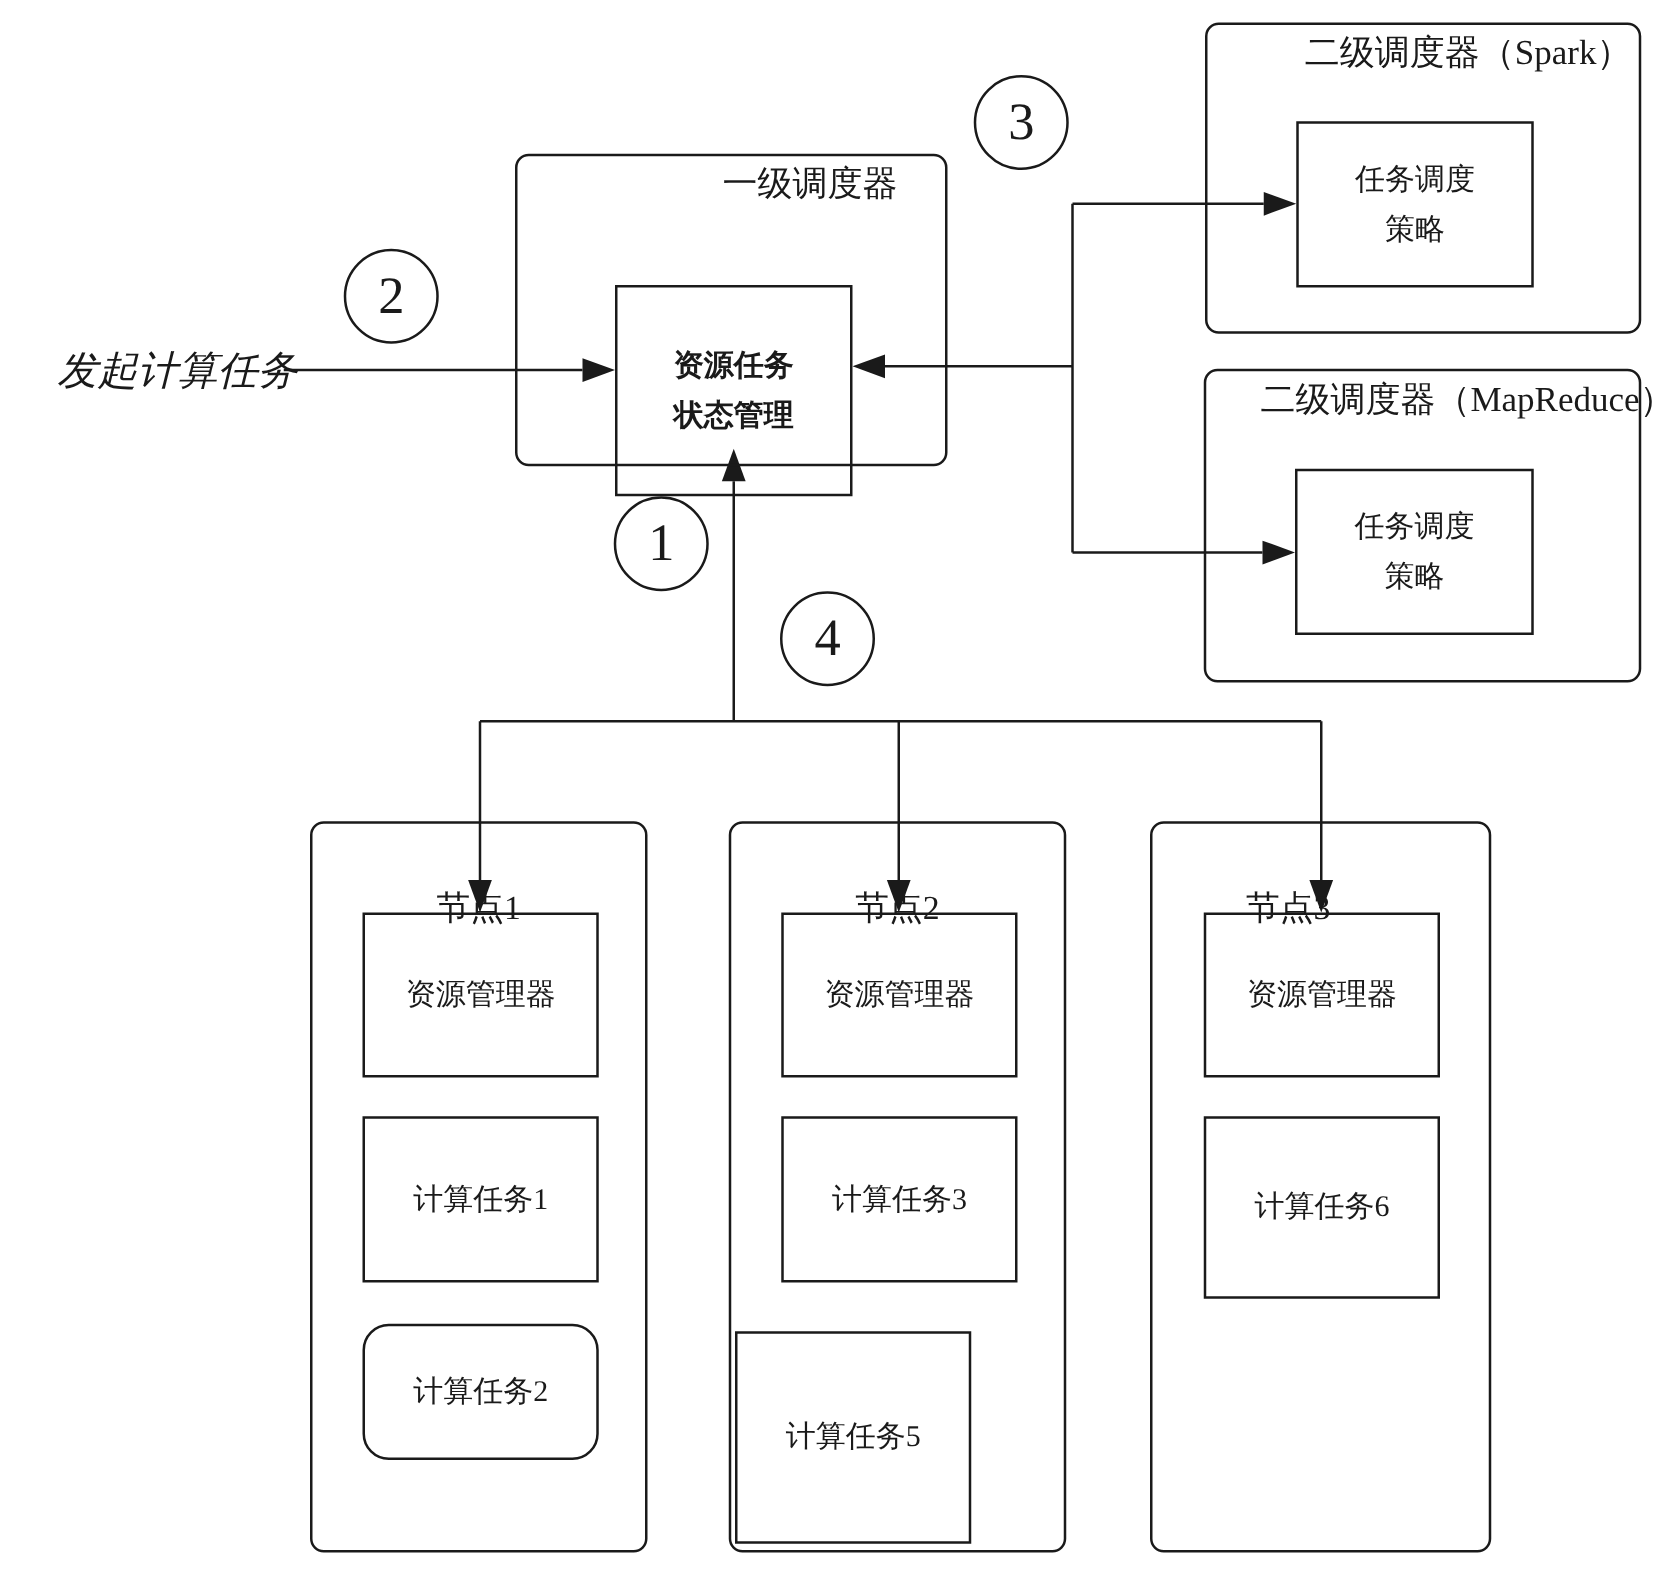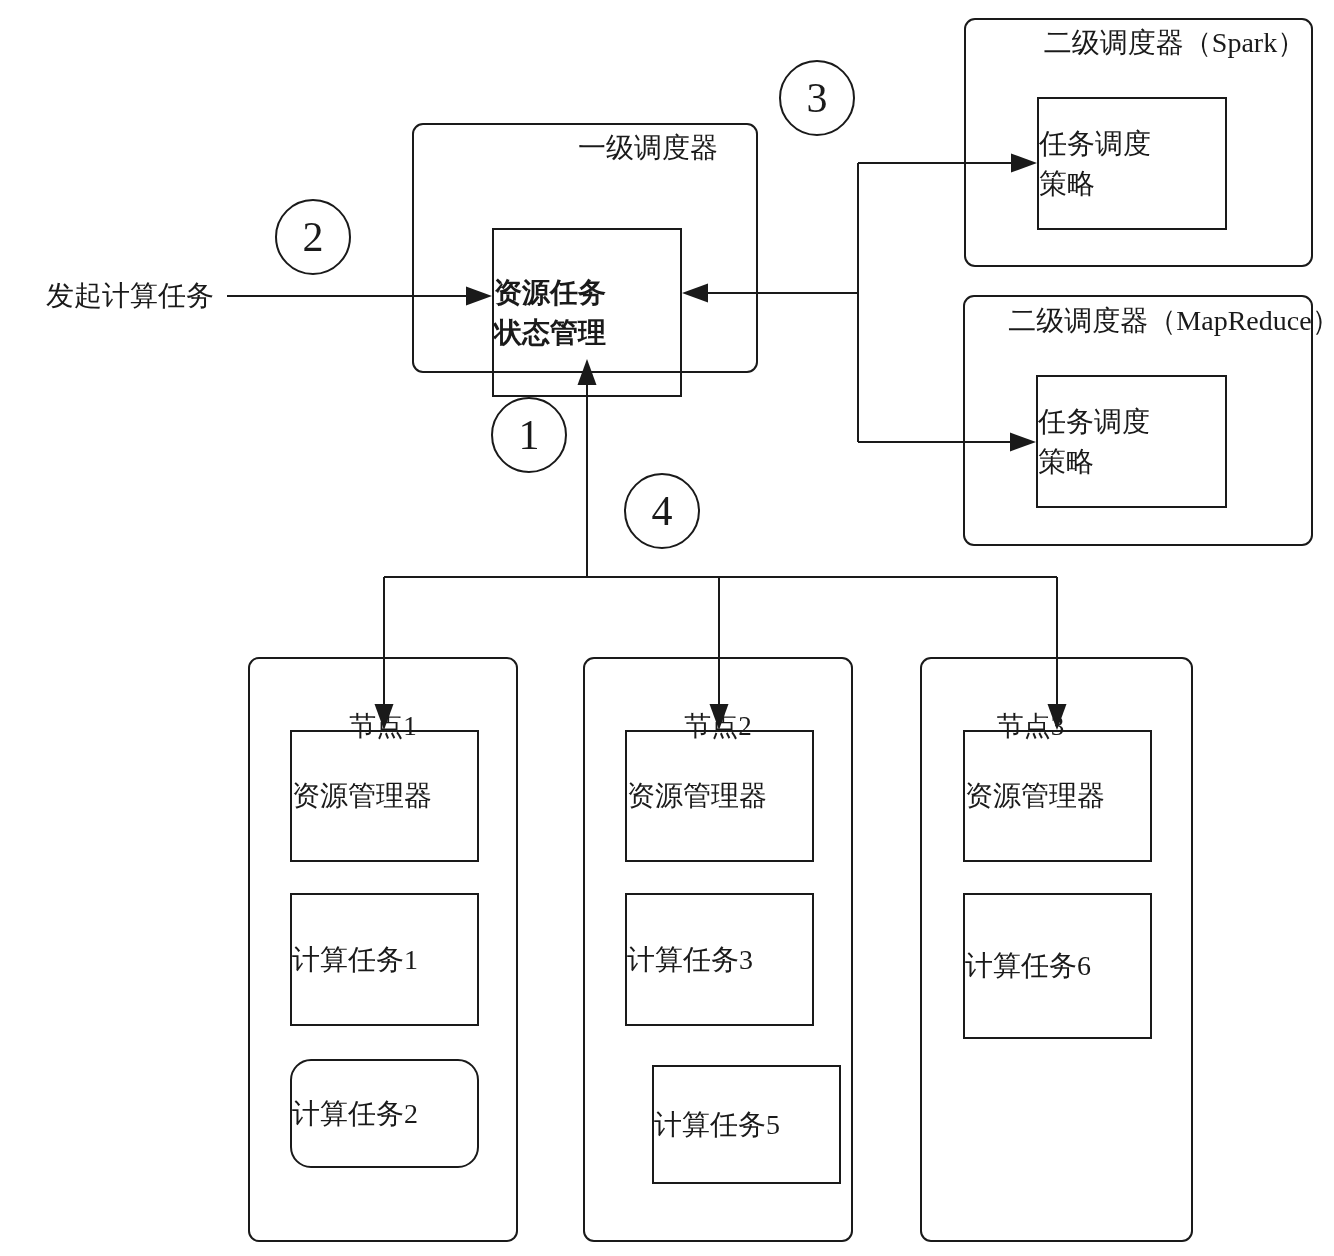--- a/index.html
+++ b/index.html
@@ -18,42 +18,43 @@
     border-radius:11px;
     background:transparent;
     box-sizing:border-box;
   }
   .box-square{
     position:absolute;
     border:2px solid #1a1a1a;
     background:transparent;
     box-sizing:border-box;
     display:flex;flex-direction:column;
-    align-items:flex-start;justify-content:center;
+    align-items:center;justify-content:center;
     text-align:center;
-    font-size:28px;line-height:40px;
+    font-size:24px;line-height:40px;
   }
   .group-title{
     position:absolute;
     text-align:center;
     font-size:28px;line-height:34px;
     white-space:nowrap;
     padding-left:36px;
   }
   .node-title{
     position:absolute;
     text-align:center;
     font-size:27px;line-height:34px;
     white-space:nowrap;
     margin-top:48px;
   }
   .side-label{
     position:absolute;
-    font-size:28px;line-height:34px;
+    font-size:32px;line-height:34px;
     white-space:nowrap;
+    font-style:italic;
   }
   .badge{
     position:absolute;
     width:76px;height:76px;
     border:2px solid #1a1a1a;border-radius:50%;
     box-sizing:border-box;
     background:#ffffff;
     display:flex;align-items:center;justify-content:center;
     font-size:42px;
   }
@@ -149,21 +150,21 @@
   </div>
 
   <div class="box-rounded" style="left:583px;top:657px;width:270px;height:585px;"></div>
   <div class="node-title" style="left:583px;top:661px;width:270px;">节点2</div>
   <div class="box-square" style="left:625px;top:730px;width:189px;height:132px;">
     <span>资源管理器</span>
   </div>
   <div class="box-square" style="left:625px;top:893px;width:189px;height:133px;">
     <span>计算任务3</span>
   </div>
-  <div class="box-square" style="left:652px;top:1065px;width:189px;height:119px;">
+  <div class="box-square" style="left:588px;top:1065px;width:189px;height:170px;">
     <span>计算任务5</span>
   </div>
 
   <div class="box-rounded" style="left:920px;top:657px;width:273px;height:585px;"></div>
   <div class="node-title" style="left:894px;top:661px;width:273px;">节点3</div>
   <div class="box-square" style="left:963px;top:730px;width:189px;height:132px;">
     <span>资源管理器</span>
   </div>
   <div class="box-square" style="left:963px;top:893px;width:189px;height:146px;">
     <span>计算任务6</span>

